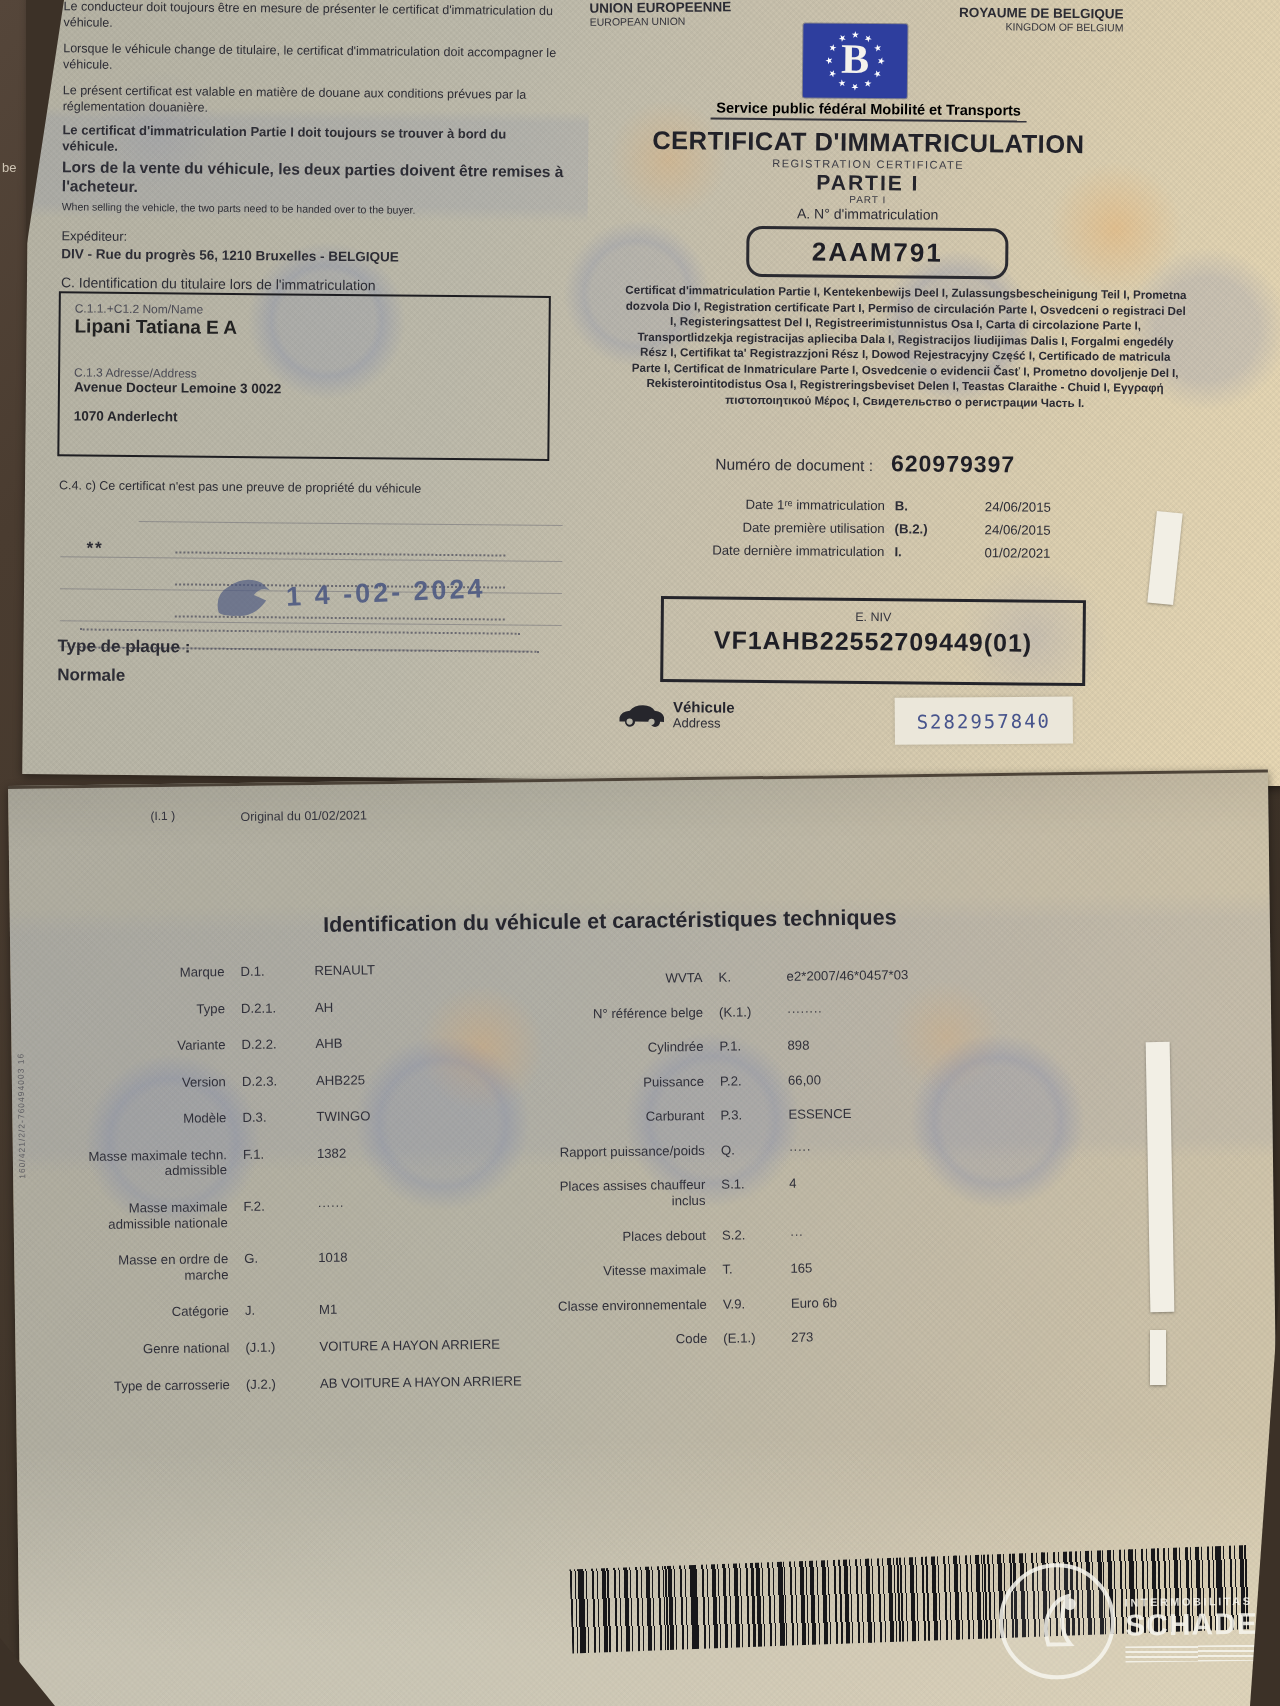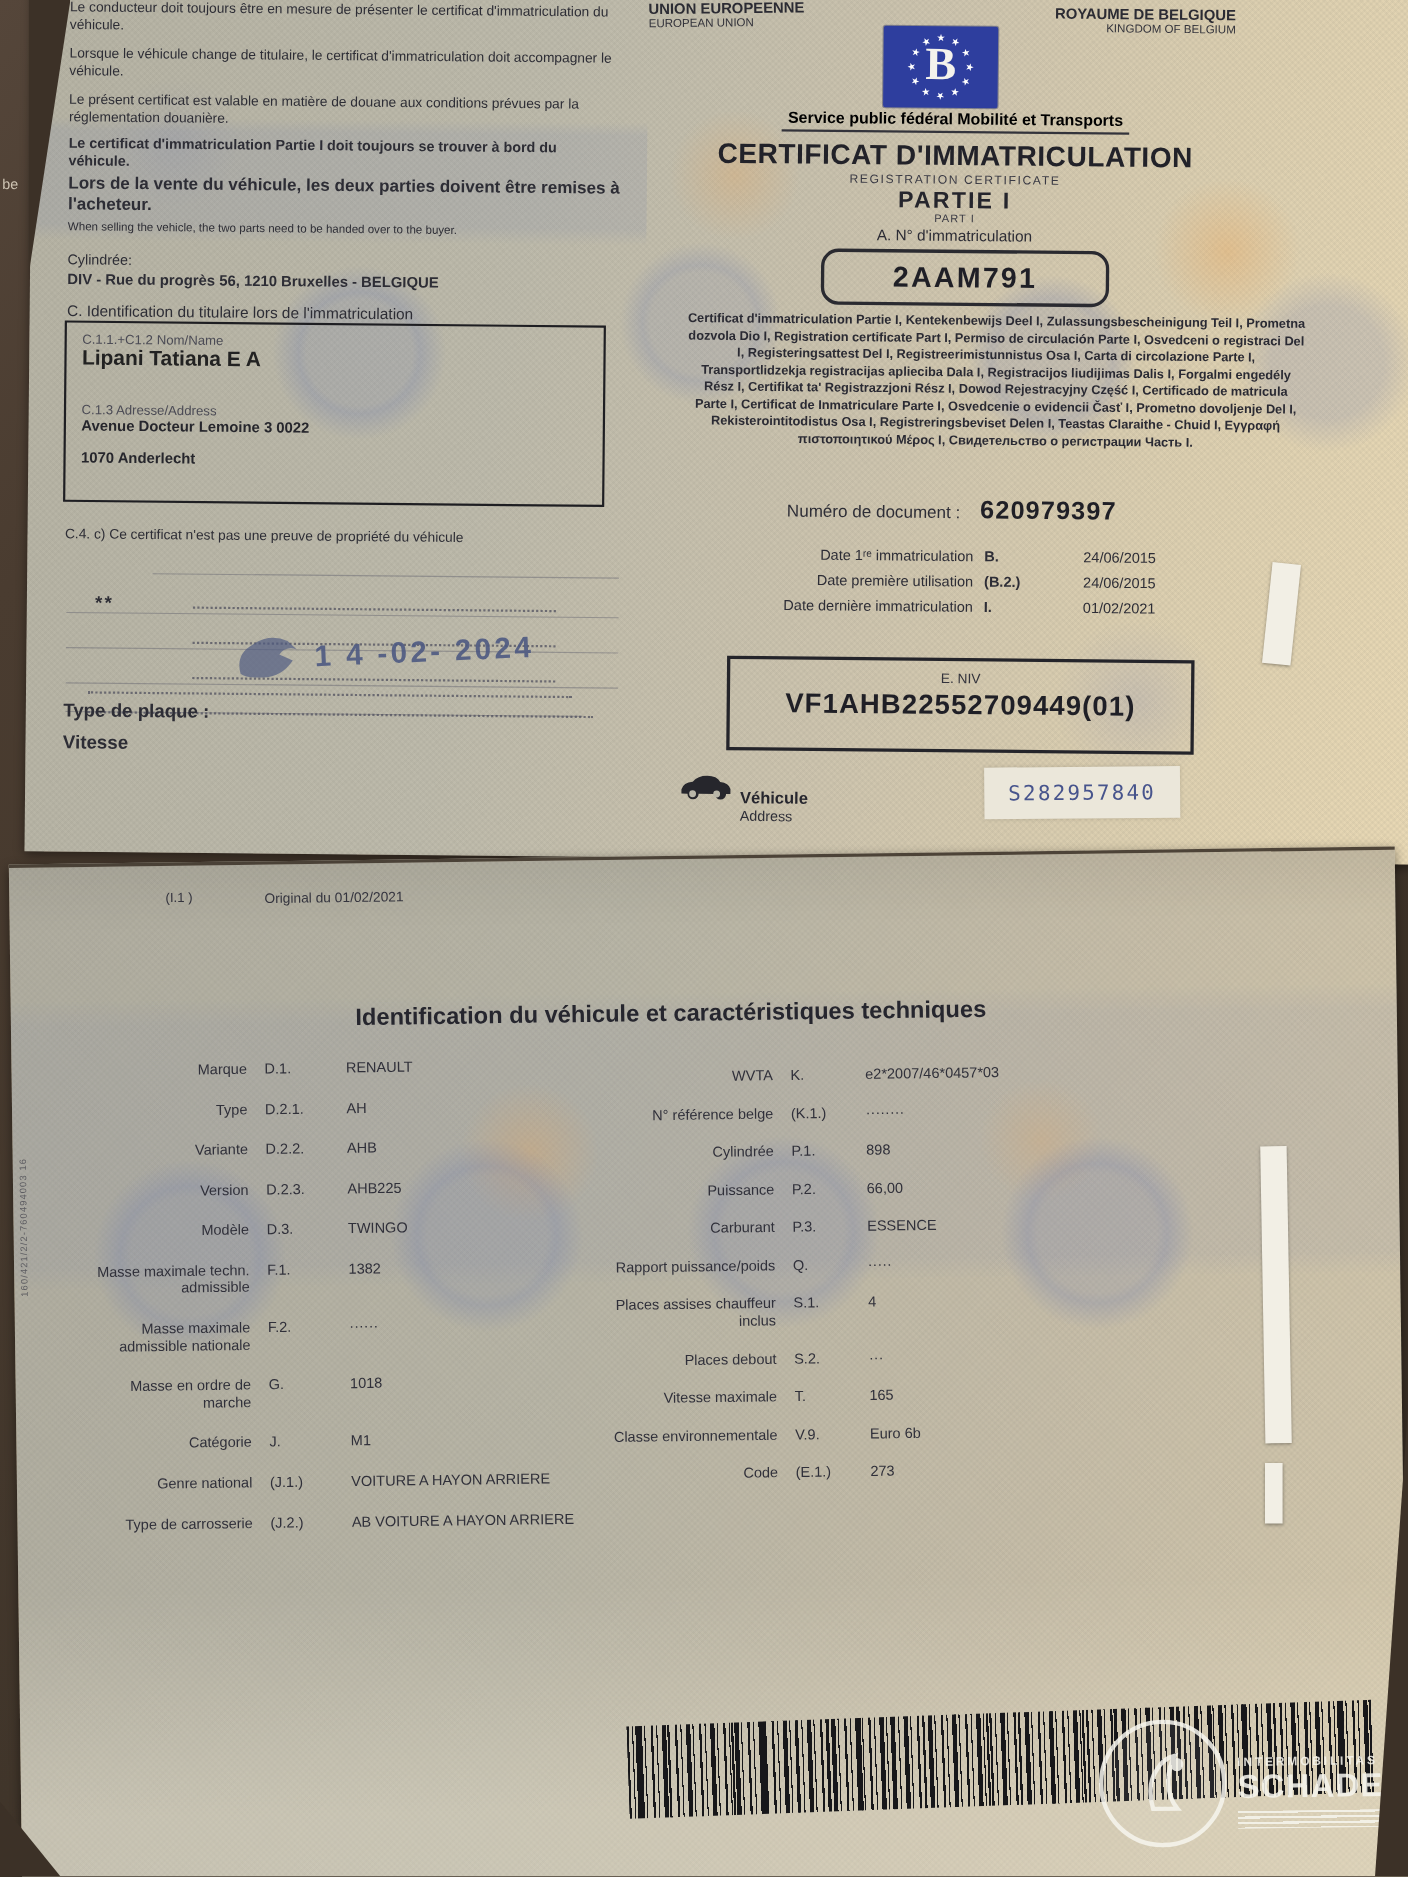--- a/index.html
+++ b/index.html
@@ -101,21 +101,21 @@
 
   <div id="topdoc" class="doc">
 
     <div class="abs txt p-small" style="left:34px;top:10px;width:505px;">Le conducteur doit toujours être en mesure de présenter le certificat d'immatriculation du véhicule.</div>
     <div class="abs txt p-small" style="left:34px;top:52px;width:505px;">Lorsque le véhicule change de titulaire, le certificat d'immatriculation doit accompagner le véhicule.</div>
     <div class="abs txt p-small" style="left:34px;top:94px;width:505px;">Le présent certificat est valable en matière de douane aux conditions prévues par la réglementation douanière.</div>
     <div class="abs txt p-bold" style="left:34px;top:134px;width:480px;">Le certificat d'immatriculation Partie I doit toujours se trouver à bord du véhicule.</div>
     <div class="abs txt p-big" style="left:34px;top:170px;width:515px;">Lors de la vente du véhicule, les deux parties doivent être remises à l'acheteur.</div>
     <div class="abs txt" style="left:34px;top:212px;width:505px;font-size:10.5px;">When selling the vehicle, the two parts need to be handed over to the buyer.</div>
 
-    <div class="abs txt" style="left:34px;top:240px;font-size:13px;">Cylindrée:</div>
+    <div class="abs txt" style="left:34px;top:240px;font-size:13px;">Expéditeur:</div>
     <div class="abs txt" style="left:34px;top:258px;font-size:13.5px;font-weight:bold;">DIV - Rue du progrès 56, 1210 Bruxelles - BELGIQUE</div>
 
     <div class="abs txt" style="left:34px;top:286px;font-size:14px;">C. Identification du titulaire lors de l'immatriculation</div>
 
     <div class="abs owner-box" style="left:32px;top:303px;width:492px;height:165px;">
       <div class="lbl-grey">C.1.1.+C1.2  Nom/Name</div>
       <div style="font-size:19px;font-weight:bold;color:#222;">Lipani Tatiana E A</div>
       <div class="lbl-grey" style="margin-top:28px;">C.1.3  Adresse/Address</div>
       <div style="font-size:13.5px;font-weight:bold;color:#26262c;">Avenue Docteur Lemoine 3 0022</div>
       <div style="font-size:13.5px;font-weight:bold;color:#26262c;margin-top:14px;">1070 Anderlecht</div>
@@ -137,21 +137,21 @@
       <div class="abs" style="left:26px;top:18px;font-size:17px;font-weight:bold;color:#2c2c34;letter-spacing:2px;">**</div>
       <div class="abs stamp" style="left:150px;top:44px;">
         <svg width="68" height="54" viewBox="0 0 68 54">
           <path d="M8 40 Q4 22 20 14 Q36 4 52 12 L60 20 Q50 16 44 24 L56 30 Q44 46 26 44 Q12 44 8 40 Z" fill="#4e5a82" opacity=".75"></path>
         </svg>
         <span class="date">1 4 -02- 2024</span>
       </div>
     </div>
 
     <div class="abs txt" style="left:34px;top:648px;font-size:17px;font-weight:bold;">Type de plaque :</div>
-    <div class="abs txt" style="left:34px;top:677px;font-size:17px;font-weight:bold;">Vitesse</div>
+    <div class="abs txt" style="left:34px;top:677px;font-size:17px;font-weight:bold;">Normale</div>
 
     <div class="abs" style="left:560px;top:6px;transform:rotate(-1.2deg);">
       <div style="font-size:13.5px;font-weight:bold;color:#2b2b33;">UNION EUROPEENNE</div>
       <div style="font-size:10.5px;color:#33333b;">EUROPEAN UNION</div>
     </div>
     <div class="abs" style="left:794px;top:8px;width:300px;text-align:right;">
       <div style="font-size:13.5px;font-weight:bold;color:#2b2b33;">ROYAUME DE BELGIQUE</div>
       <div style="font-size:10.5px;color:#33333b;">KINGDOM OF BELGIUM</div>
     </div>
 
@@ -218,21 +218,21 @@
     </div>
 
     <div class="abs" style="left:592px;top:706px;">
       <svg width="50" height="28" viewBox="0 0 64 34">
         <path d="M6 22 q2-8 13-9 q6-7 17-7 q11 0 15 7 q10 1 12 8 l0 6 -5 0 a6.5 6.5 0 0 1-13 0 l-19 0 a6.5 6.5 0 0 1-13 0 l-7 0 z" fill="#26262c"></path>
         <circle cx="19" cy="27" r="4" fill="#b9b6a8"></circle>
         <circle cx="47" cy="27" r="4" fill="#b9b6a8"></circle>
       </svg>
     </div>
     <div class="abs" style="left:650px;top:704px;">
-      <div style="font-size:15px;font-weight:bold;color:#26262e;margin-top:19px;">Véhicule</div>
+      <div style="font-size:15px;font-weight:bold;color:#26262e;">Véhicule</div>
       <div style="font-size:13px;color:#2e2e37;">Address</div>
     </div>
     <div class="abs serial-box" style="left:872px;top:700px;width:178px;height:47px;">
       <span>S282957840</span>
     </div>
   </div>
 
   <div class="tri-brown" style="left:26px;top:0;width:38px;height:250px;clip-path:polygon(0 0,100% 0,0 100%);"></div>
 
   <div id="botdoc" class="doc">

